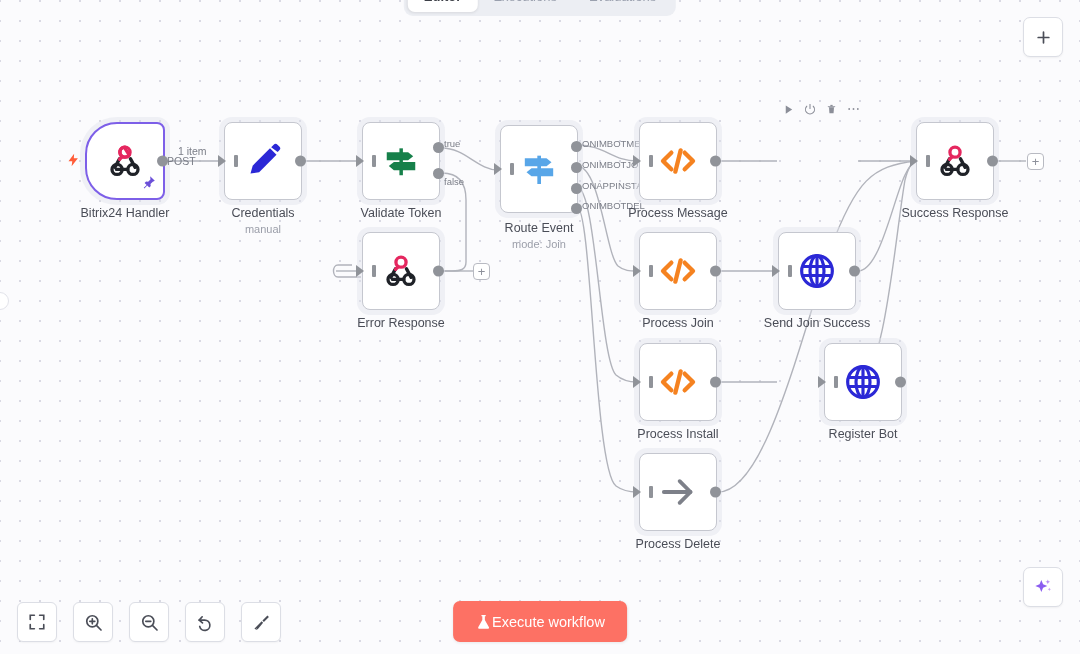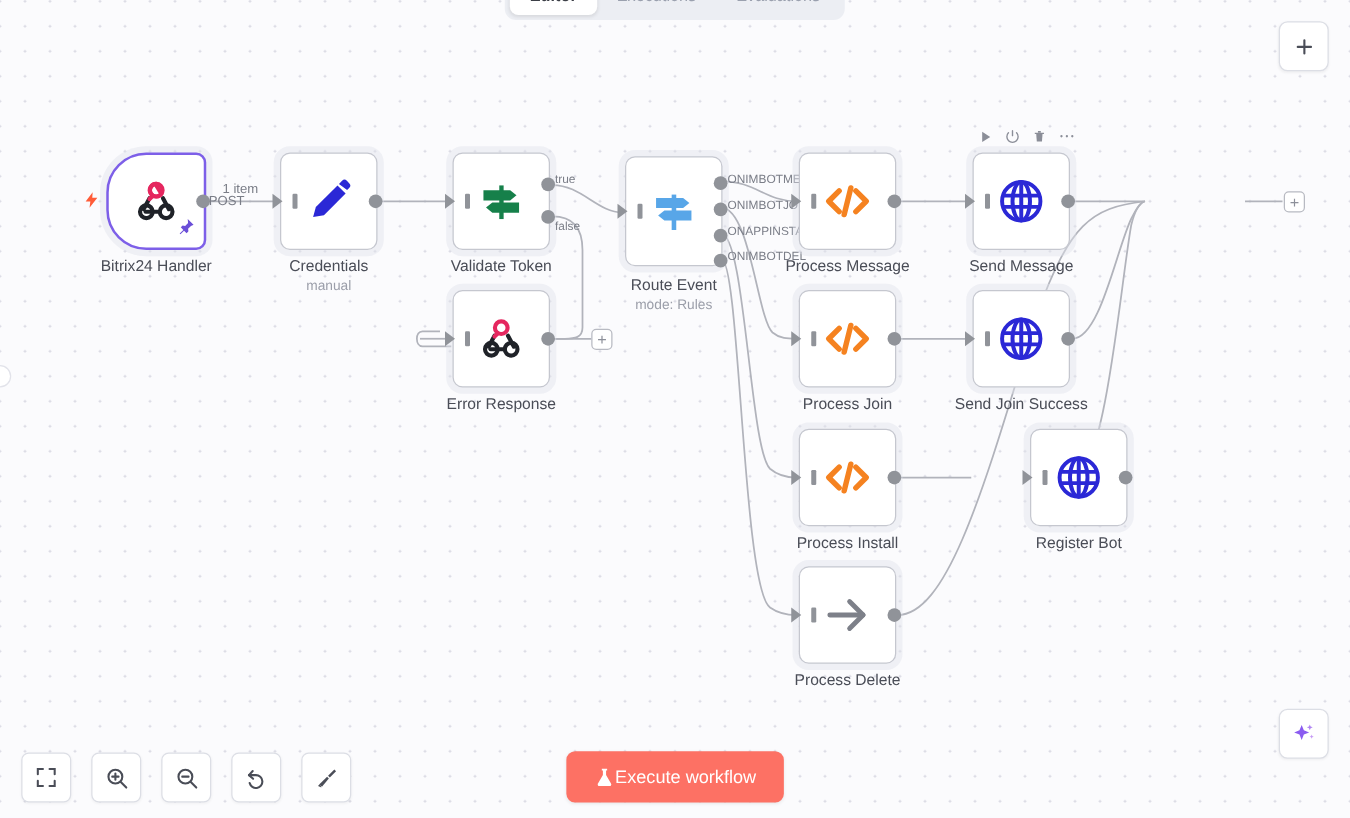--- a/index.html
+++ b/index.html
@@ -254,21 +254,21 @@
       <div class="multi-out" style="top:15px;"></div>
       <div class="multi-out" style="top:36px;"></div>
       <div class="multi-out" style="top:57px;"></div>
       <div class="multi-out" style="top:77px;"></div>
     </div>
     <span class="out-lbl" style="left:82px; top:13px;">ONIMBOTMES..</span>
     <span class="out-lbl" style="left:82px; top:34px;">ONIMBOTJOIN</span>
     <span class="out-lbl" style="left:82px; top:55px;">ONAPPINSTALL</span>
     <span class="out-lbl" style="left:82px; top:75px;">ONIMBOTDEL</span>
     <div class="nlabel" style="top:96px;">Route Event</div>
-    <div class="nsub" style="top:113px;">mode: Rules</div>
+    <div class="nsub" style="top:113px;">mode: Join</div>
   </div>
 
   <div class="node" style="left:362px; top:232px;">
     <div class="nbox">
       <svg width="38" height="38" viewBox="0 0 24 24">
         <g fill="none" stroke="#1f2228" stroke-width="2.1" stroke-linecap="round">
           <path d="M8.6 10.5 L5.6 16.0"></path>
             <path d="M15.4 10.5 L18.4 16.0"></path>
             <path d="M6.6 17.3 L13.6 17.3"></path>
         </g>
@@ -319,32 +319,20 @@
       </svg>
     </span>
     <span>
       <svg width="13" height="4" viewBox="0 0 24 6" fill="#8b8e98">
         <circle cx="4" cy="3" r="1.7"></circle>
           <circle cx="12" cy="3" r="1.7"></circle>
           <circle cx="20" cy="3" r="1.7"></circle>
       </svg>
     </span>
   </div>
-  <div class="node" style="left:778px; top:122px;">
-    <div class="nbox">
-      <svg width="40" height="40" viewBox="0 0 24 24" fill="none" stroke="#2b28d6" stroke-width="1.9">
-        <circle cx="12" cy="12" r="9.2"></circle>
-          <ellipse cx="12" cy="12" rx="4.2" ry="9.2"></ellipse>
-        <path d="M3.3 9.3 h17.4 M3.3 14.7 h17.4 M12 2.8 v18.4"></path>
-      </svg>
-      <div class="dot-in"></div>
-      <div class="dot-out"></div>
-    </div>
-    <div class="nlabel">Send Message</div>
-  </div>
 
   <div class="node" style="left:639px; top:232px;">
     <div class="nbox">
       <svg width="40" height="40" viewBox="0 0 24 24">
         <g fill="none" stroke="#f58220" stroke-width="2.6" stroke-linecap="round" stroke-linejoin="round">
           <path d="M8 7 L3 12 L8 17"></path>
             <path d="M16 7 L21 12 L16 17"></path>
             <path d="M13.6 5.6 L10.4 18.4"></path>
         </g>
       </svg>
@@ -400,20 +388,38 @@
       <svg width="40" height="40" viewBox="0 0 24 24" fill="none" stroke="#7d8089" stroke-width="2.3" stroke-linecap="round" stroke-linejoin="round">
         <path d="M3.5 12 h16"></path>
           <path d="M13 5.5 L19.5 12 L13 18.5"></path>
       </svg>
       <div class="dot-in"></div>
       <div class="dot-out"></div>
     </div>
     <div class="nlabel">Process Delete</div>
   </div>
 
+  <div class="node" style="left:916px; top:122px;">
+    <div class="nbox">
+      <svg width="38" height="38" viewBox="0 0 24 24">
+        <g fill="none" stroke="#1f2228" stroke-width="2.1" stroke-linecap="round">
+          <path d="M8.6 10.5 L5.6 16.0"></path>
+            <path d="M15.4 10.5 L18.4 16.0"></path>
+            <path d="M6.6 17.3 L13.6 17.3"></path>
+        </g>
+        <circle cx="7" cy="17.3" r="3.2" fill="none" stroke="#1f2228" stroke-width="2.1"></circle>
+        <circle cx="17" cy="17.3" r="3.2" fill="none" stroke="#1f2228" stroke-width="2.1"></circle>
+        <circle cx="12" cy="6.4" r="3.2" fill="none" stroke="#e5275f" stroke-width="2.1"></circle>
+        <path d="M10.3 9.2 L8.6 10.9" stroke="#e5275f" stroke-width="2.1" stroke-linecap="round"></path>
+      </svg>
+      <div class="dot-in"></div>
+      <div class="dot-out"></div>
+    </div>
+    <div class="nlabel">Success Response</div>
+  </div>
   <div class="plus-stub" style="left:1027px; top:153px;">+</div>
 
   <div id="lefthandle"></div>
 
   <div id="zoombar">
     <div class="zbtn">
       <svg width="18" height="18" viewBox="0 0 24 24" fill="none" stroke="#4a4d57" stroke-width="2.2" stroke-linecap="round">
         <path d="M3 8.5 V3 h5.5"></path>
           <path d="M15.5 3 H21 v5.5"></path>
           <path d="M21 15.5 V21 h-5.5"></path>

